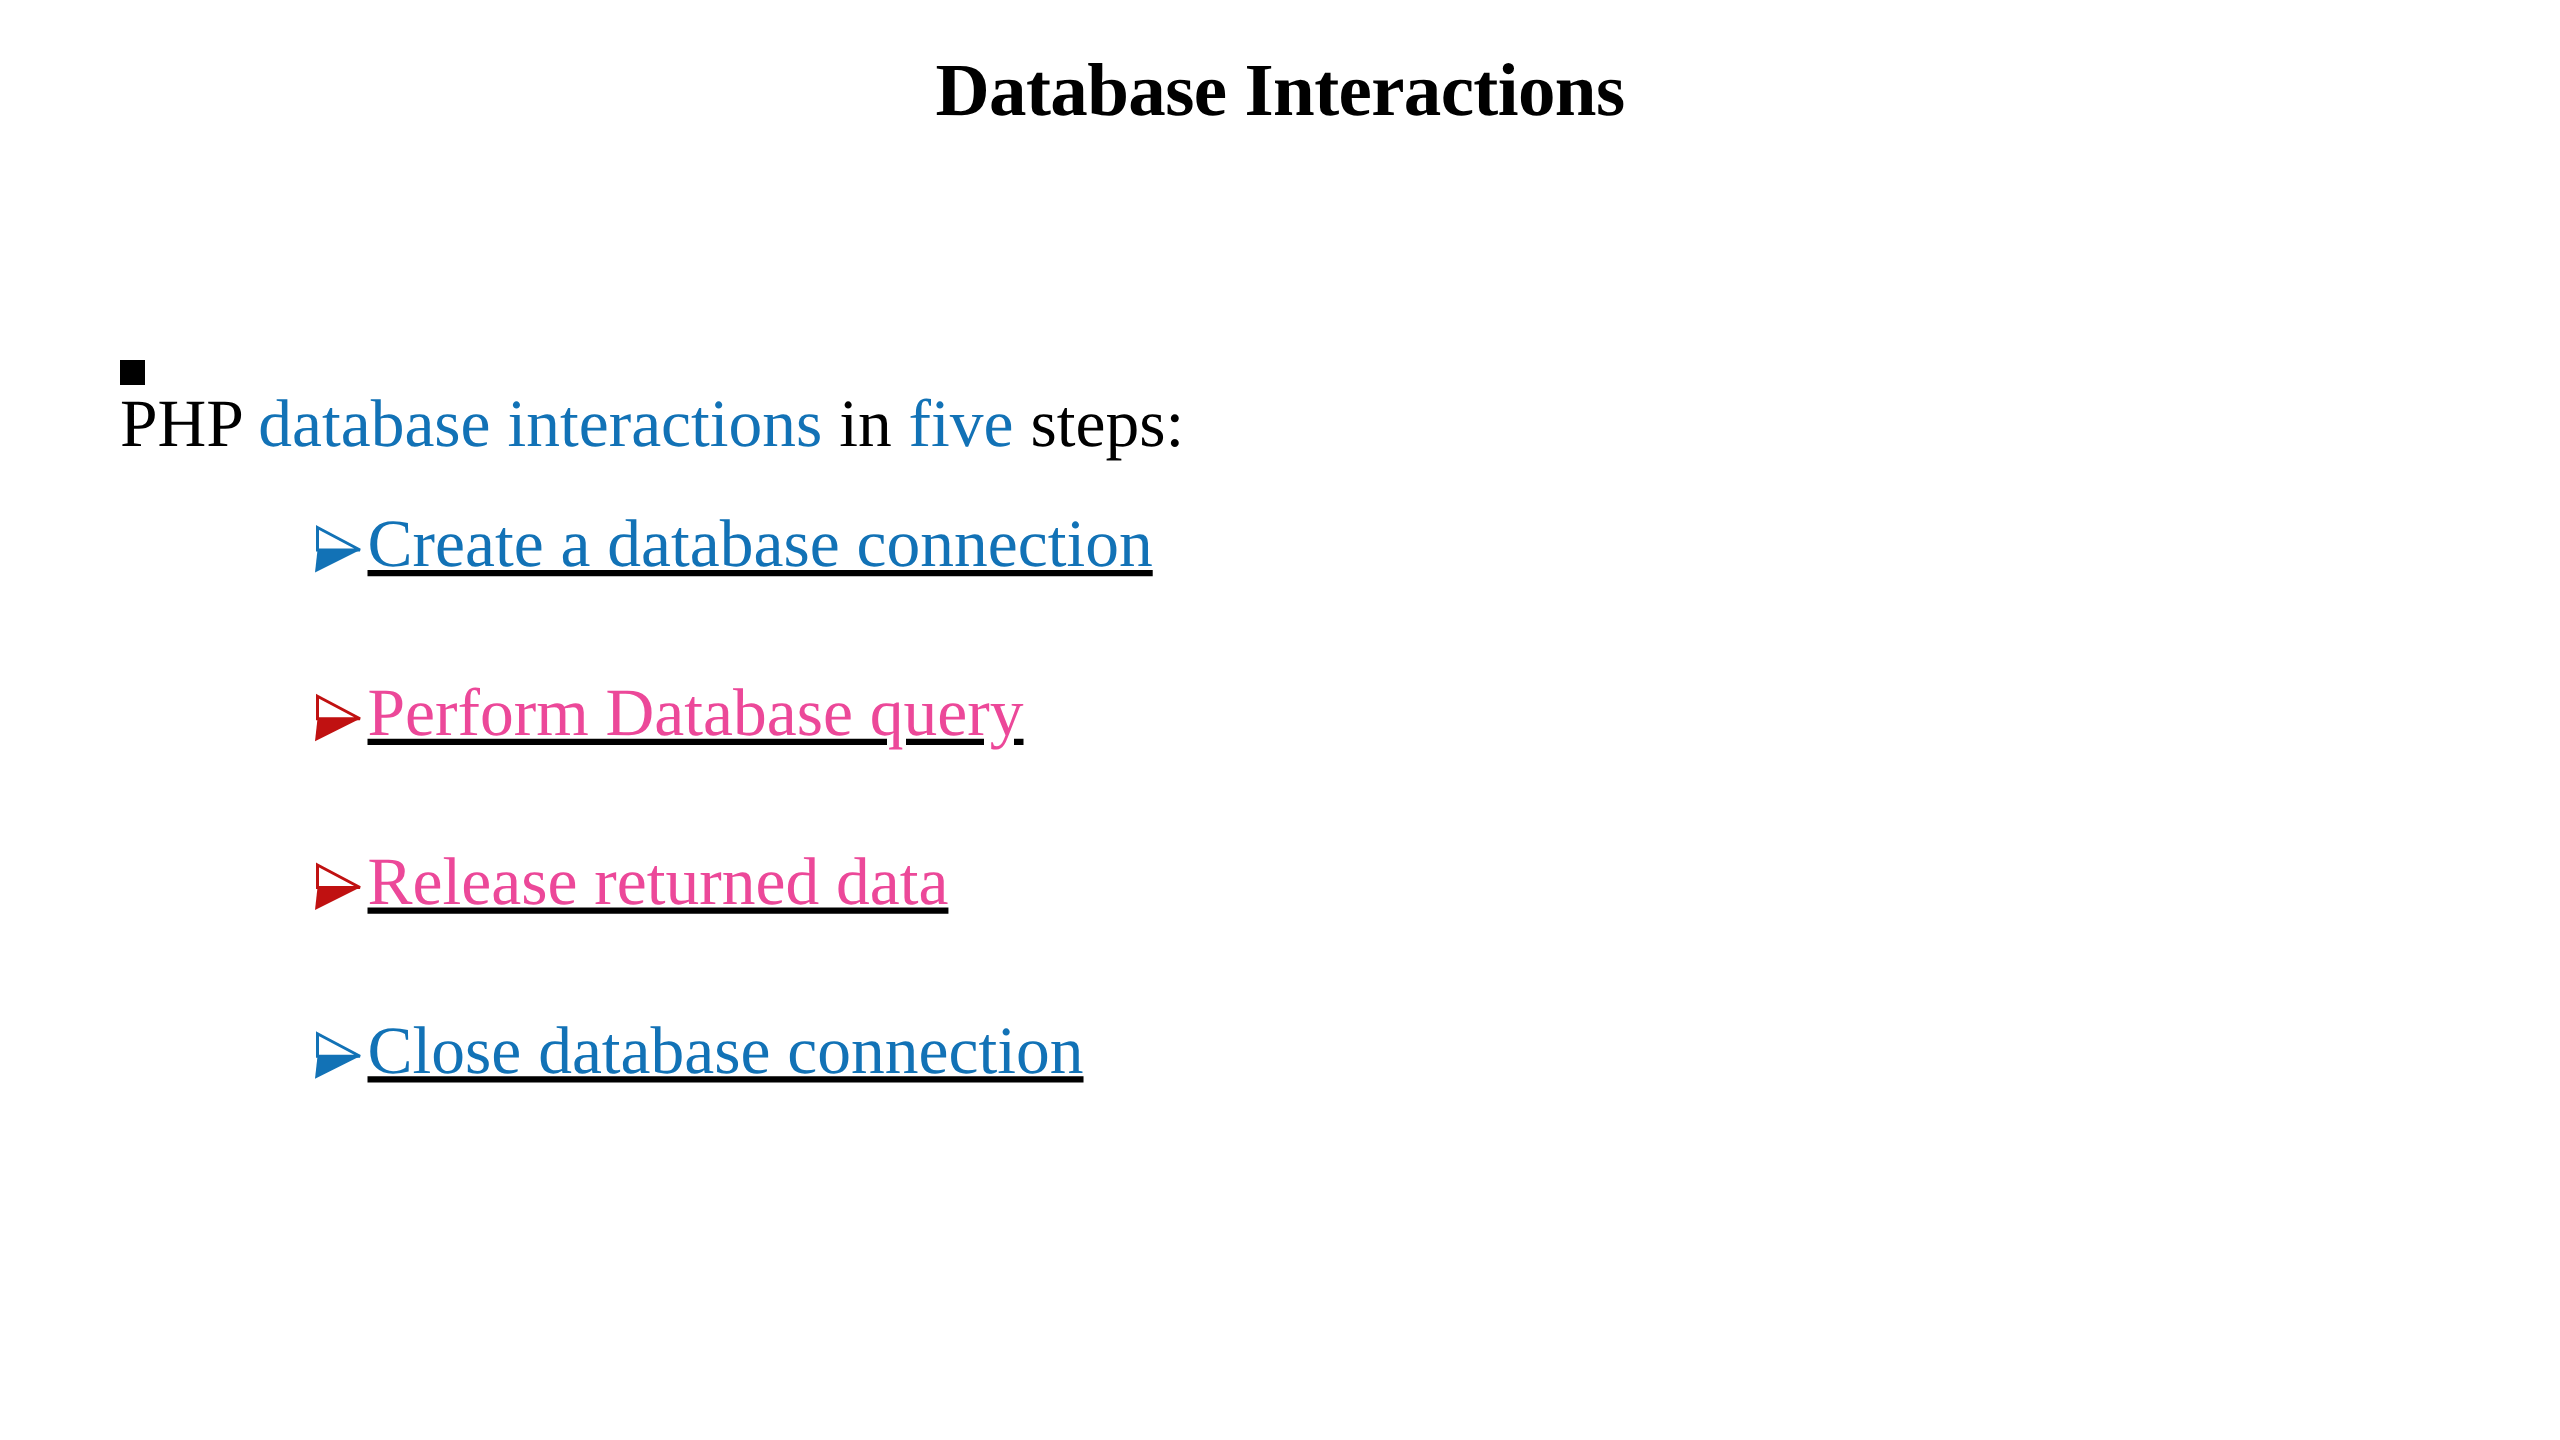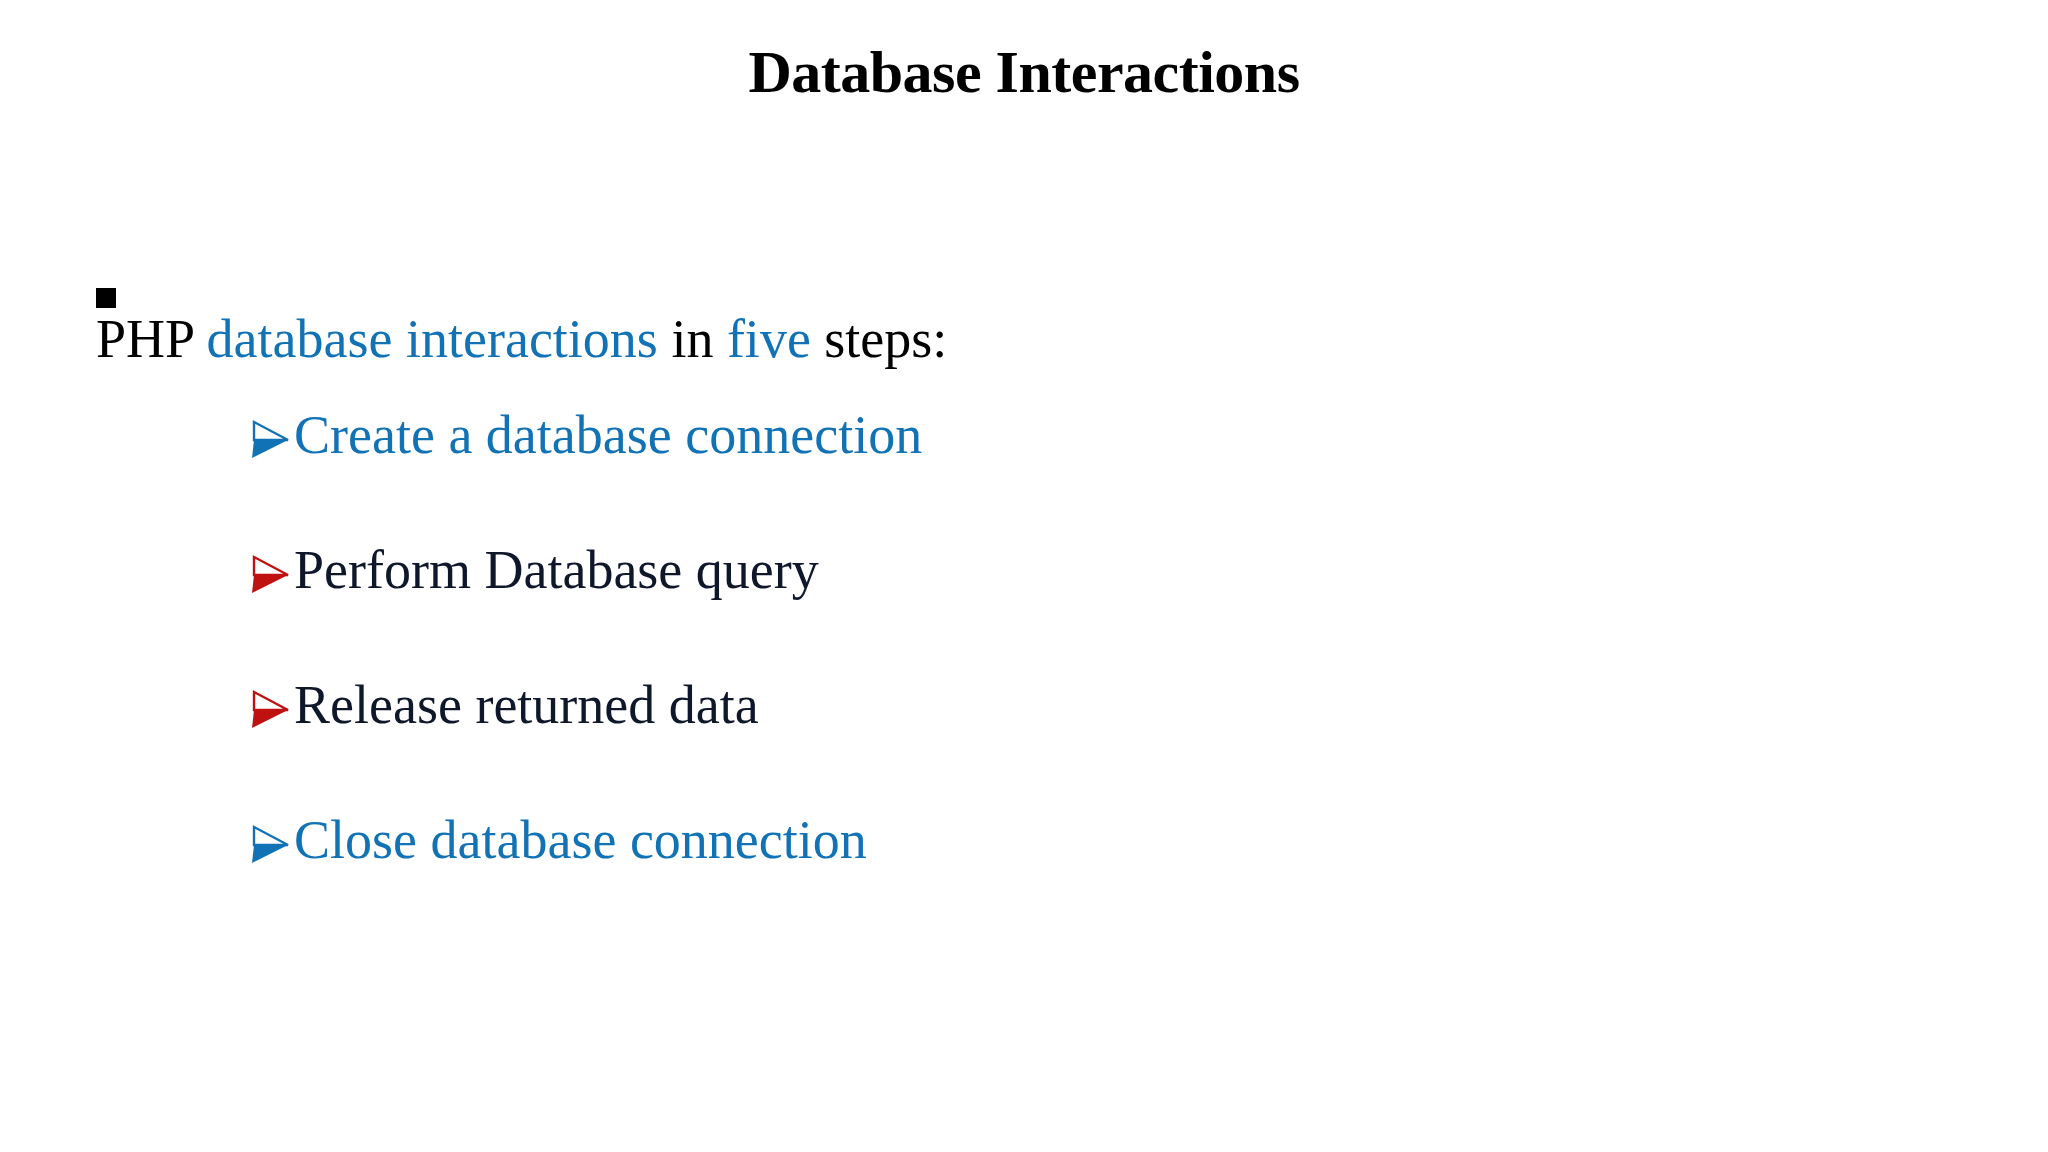--- a/index.html
+++ b/index.html
@@ -78,20 +78,21 @@
   
   .lvl2-list {
     margin: 0;
     padding: 0;
   }
   .lvl2-row {
     display: flex;
     align-items: flex-start;
     margin: 0 0 0 154px;
     height: 135px;
+    text-decoration: underline;
   }
   .lvl2-marker {
     flex: 0 0 auto;
     width: 44px;
     padding-top: 16px;
     line-height: 0;
   }
   .lvl2-marker svg {
     display: block;
     width: 40px;
@@ -99,21 +100,21 @@
     overflow: visible;
   }
   .lvl2-text {
     flex: 1 1 auto;
     font-size: 54px;
     line-height: 62px;
     white-space: nowrap;
   }
 
   .c-blue { color: #1272B6; }
-  .c-red  { color: #0f172a; }
+  .c-red  { color: #ec4899; }
 </style>
 </head>
 <body>
 
 <div class="slide">
 
   <div class="slide-title">Database Interactions</div>
 
   <div class="body-area">
 

